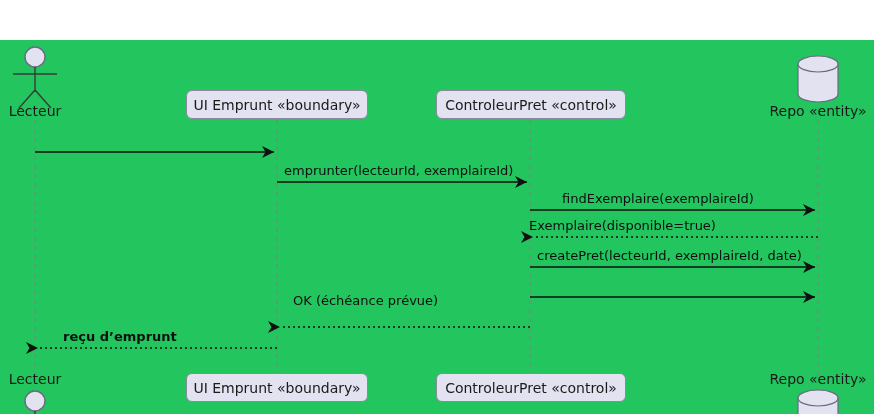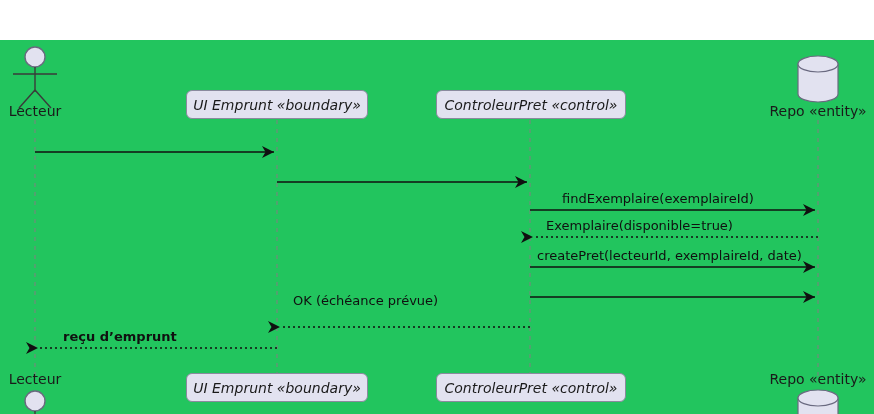--- a/index.html
+++ b/index.html
@@ -34,21 +34,20 @@
     border-radius: 6px;
     height: 29px;
     display: flex;
     align-items: center;
     justify-content: center;
     color: #1a1a1a;
     font-size: 14px;
     white-space: nowrap;
     padding: 0 12px;
     box-shadow: 0 0 0 0 rgba(0,0,0,0);
-    font-style: italic;
   }
   .actor-label {
     position: absolute;
     font-size: 14px;
     color: #1a1a1a;
     white-space: nowrap;
     transform: translateX(-50%);
   }
   .entity-label {
     position: absolute;
@@ -150,24 +149,25 @@
 
   <div class="participant-box" style="left:436px; top:333px; width:190px;">
     <span>ControleurPret «control»</span>
   </div>
 
   <div class="entity-label" style="left:818px; top:63px;">Repo «entity»</div>
 
   <div class="entity-label" style="left:818px; top:331px;">Repo «entity»</div>
 
 
+  <div class="msg-label" style="left:284px; top:124px;">emprunter(lecteurId, exemplaireId)</div>
 
   <div class="msg-label" style="left:562px; top:152px;">findExemplaire(exemplaireId)</div>
 
-  <div class="msg-label" style="left:546px; top:179px;">Exemplaire(disponible=true)</div>
+  <div class="msg-label" style="left:529px; top:179px;">Exemplaire(disponible=true)</div>
 
   <div class="msg-label" style="left:537px; top:209px;">createPret(lecteurId, exemplaireId, date)</div>
 
 
   <div class="msg-label" style="left:293px; top:254px;">OK (échéance prévue)</div>
 
   <div class="msg-label" style="left:63px; top:290px;font-weight:bold;">reçu d’emprunt</div>
 
 </div>
 

